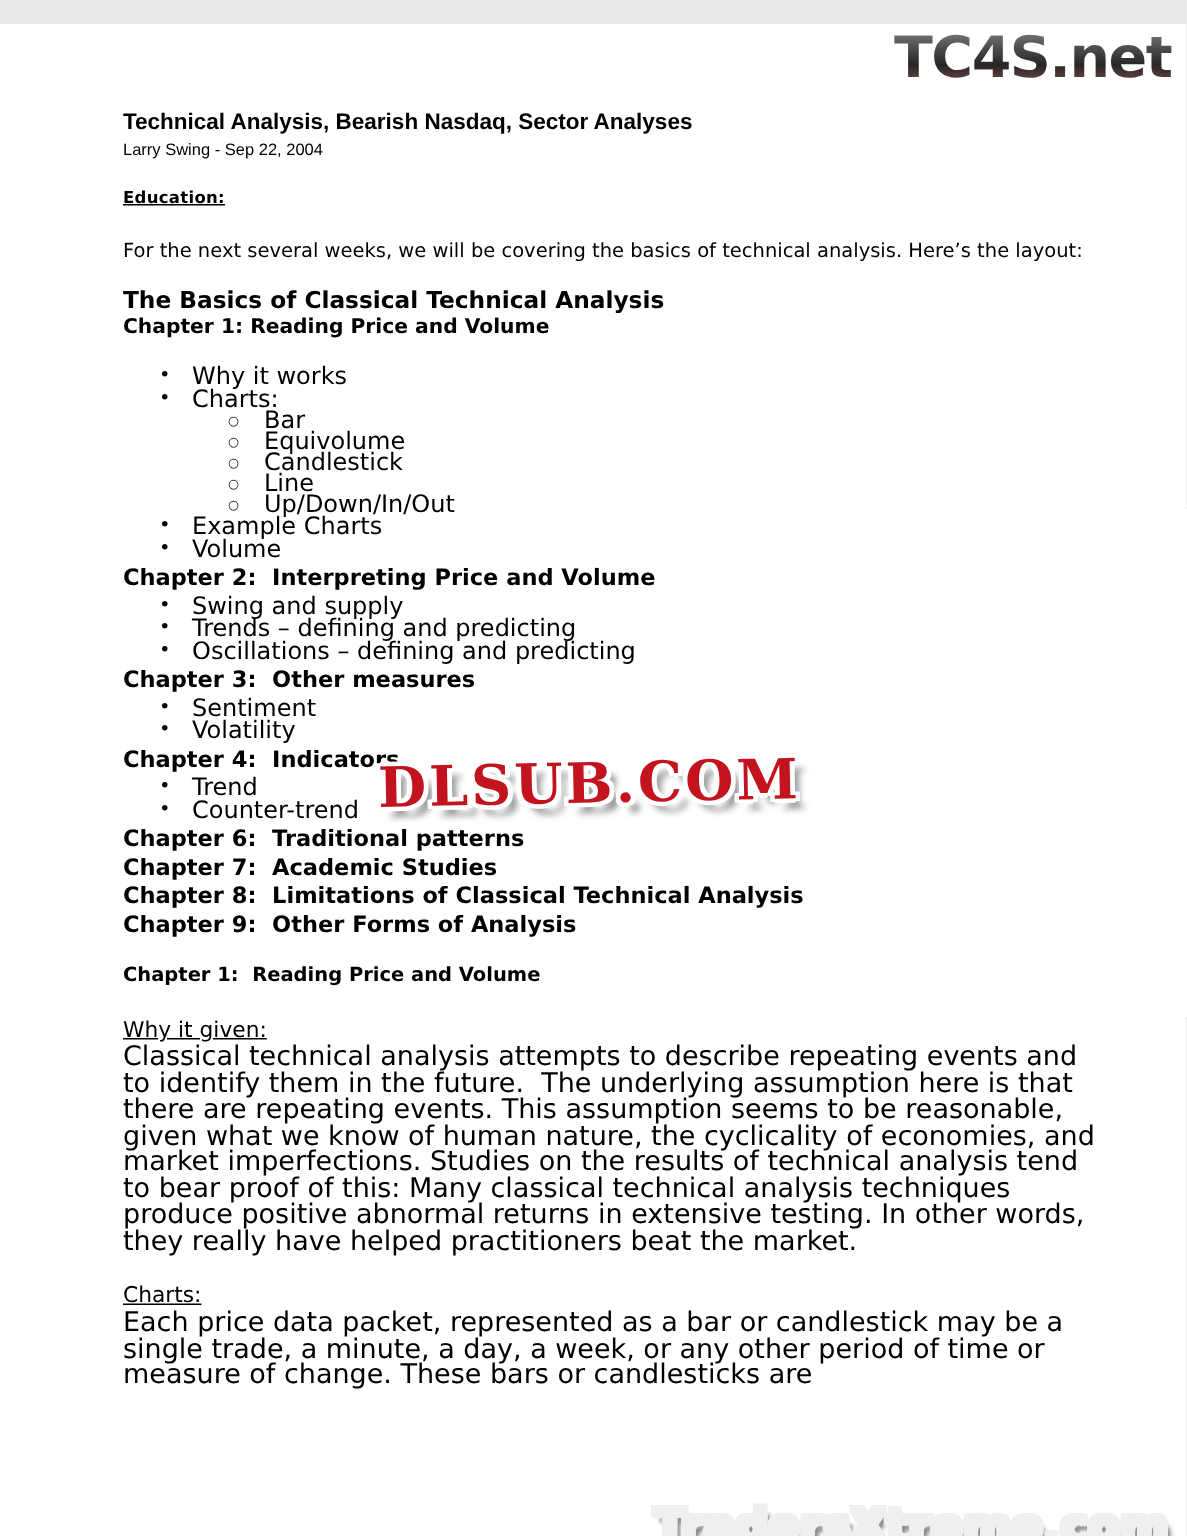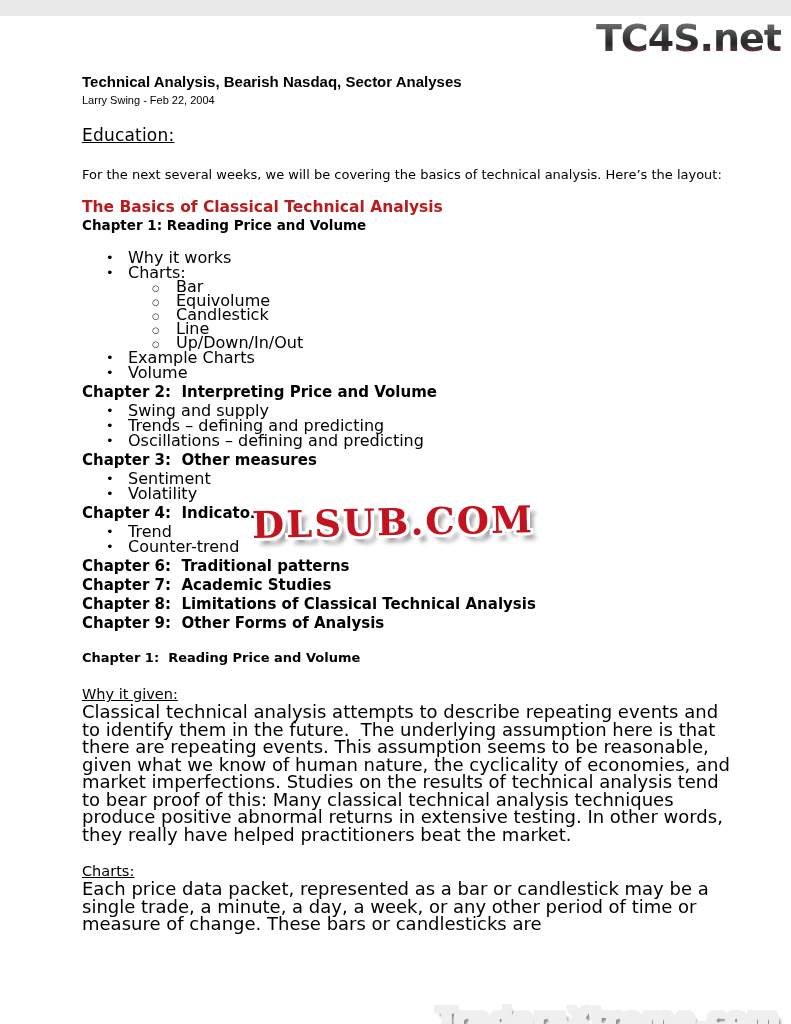--- a/index.html
+++ b/index.html
@@ -35,29 +35,29 @@
   .doc-title {
     font-family:"Liberation Sans", sans-serif;
     font-weight:bold; font-size:15px; line-height:18px;
   }
   .byline {
     font-family:"Liberation Sans", sans-serif;
     font-size:11px; line-height:14px; margin-top:2px;
   }
   .edu-heading {
     margin-top:18px;
-    font-size:17px; font-weight:normal; text-decoration:underline;
+    font-size:11px; font-weight:bold; text-decoration:underline;
     letter-spacing:0.2px;
   }
   .intro { margin-top:21px; font-size:13px; line-height:18px; white-space:pre-wrap; }
 
   .series-title {
     margin-top:14px;
     font-size:15.5px; font-weight:bold; line-height:19px;
-    color:#b91c1c;
+    color:#000000;
   }
   .toc-ch1-title { font-size:13.5px; font-weight:bold; line-height:17px; white-space:pre-wrap; }
 
   ul.toc { list-style:none; font-size:16px; }
   ul.l1 { margin-top:16px; margin-bottom:3px; padding-left:46px; }
   ul.l1 > li { position:relative; line-height:15px; }
   ul.l1 > li::before {
     content:"•"; position:absolute; left:-22px; top:0;
     font-size:13px;
   }
@@ -123,21 +123,21 @@
 </head>
 <body>
 
 <div class="page">
 
   <div class="logo-top">TC4S.net</div>
 
   <div class="content">
 
     <div class="doc-title">Technical Analysis, Bearish Nasdaq, Sector Analyses</div>
-    <div class="byline">Larry Swing - Feb 22, 2004</div>
+    <div class="byline">Larry Swing - Sep 22, 2004</div>
 
     <div class="edu-heading">Education:</div>
 
     <p class="intro">For the next several weeks, we will be covering the basics of technical analysis. Here’s the layout:</p>
 
     <div class="series-title">The Basics of Classical Technical Analysis</div>
     <div class="toc-ch1-title">Chapter 1: Reading Price and Volume</div>
 
     <ul class="toc l1">
       <li>Why it works</li>

